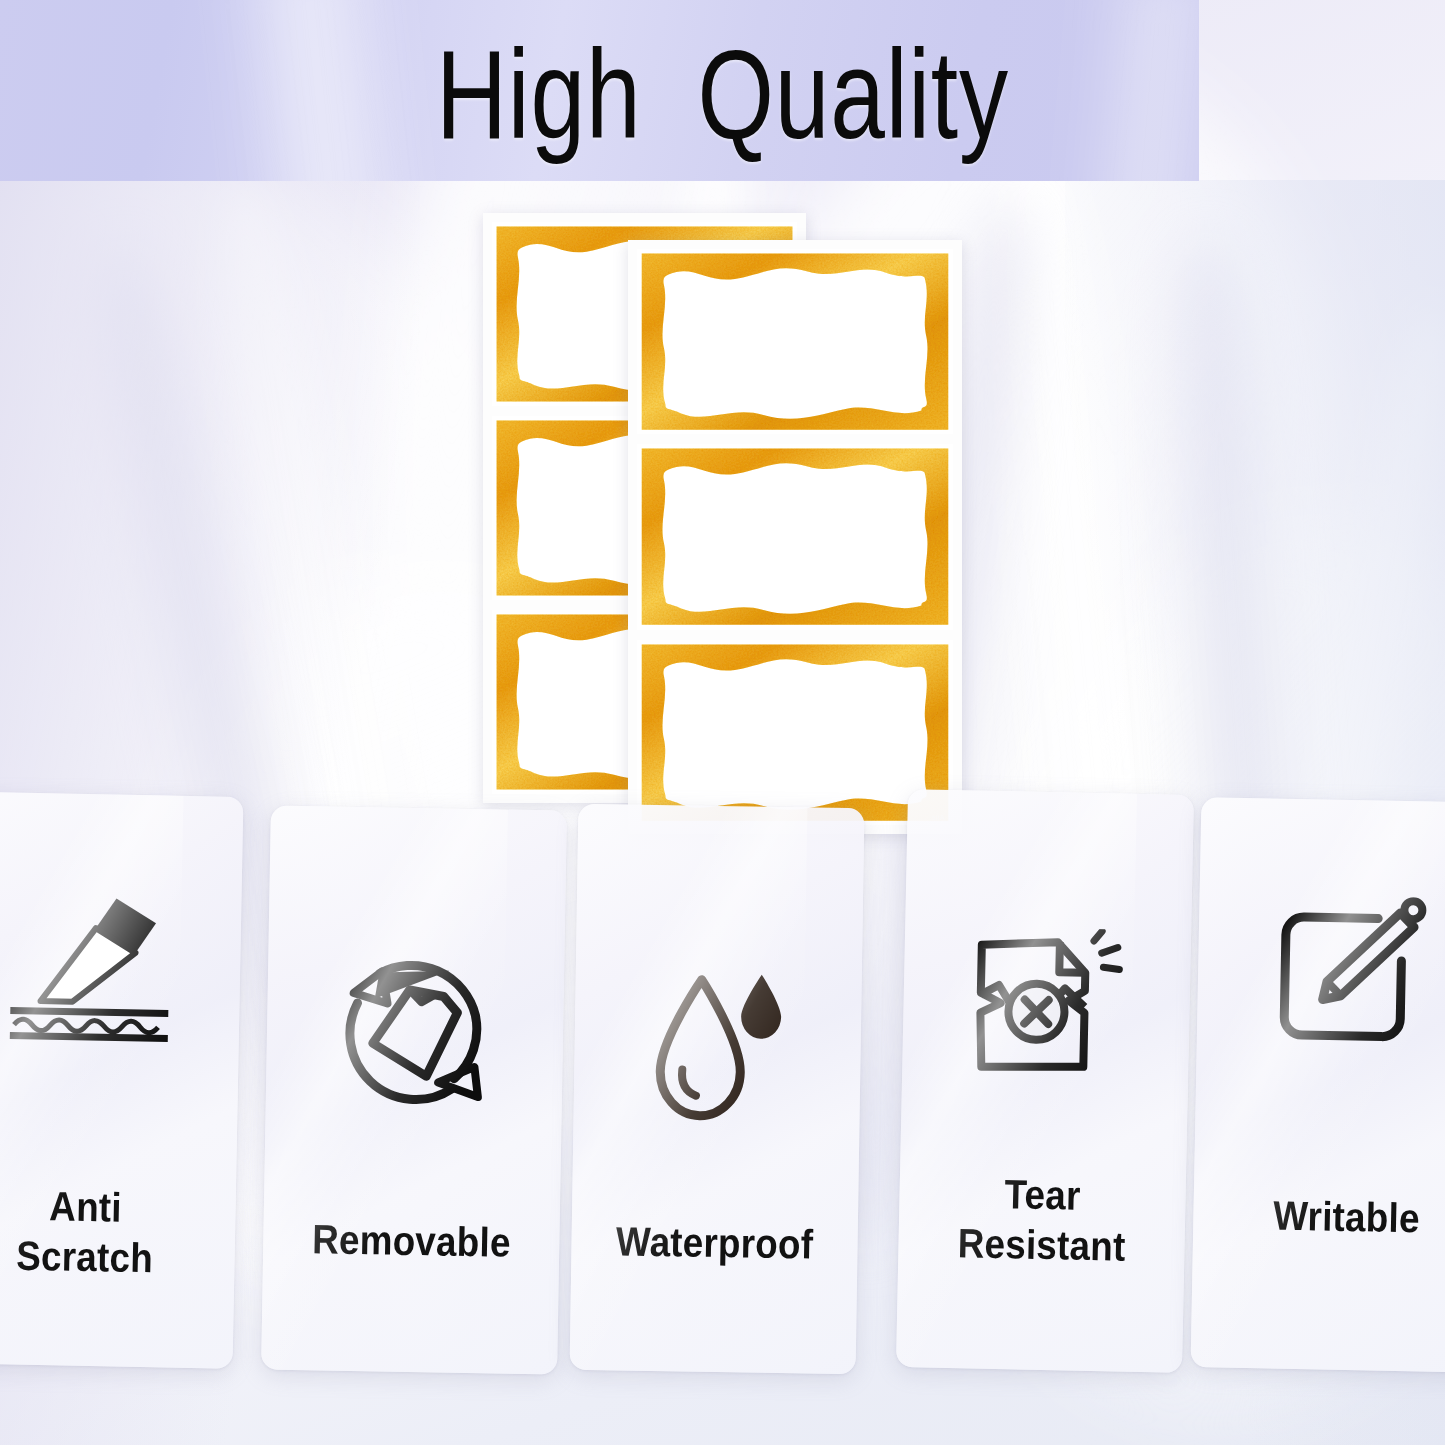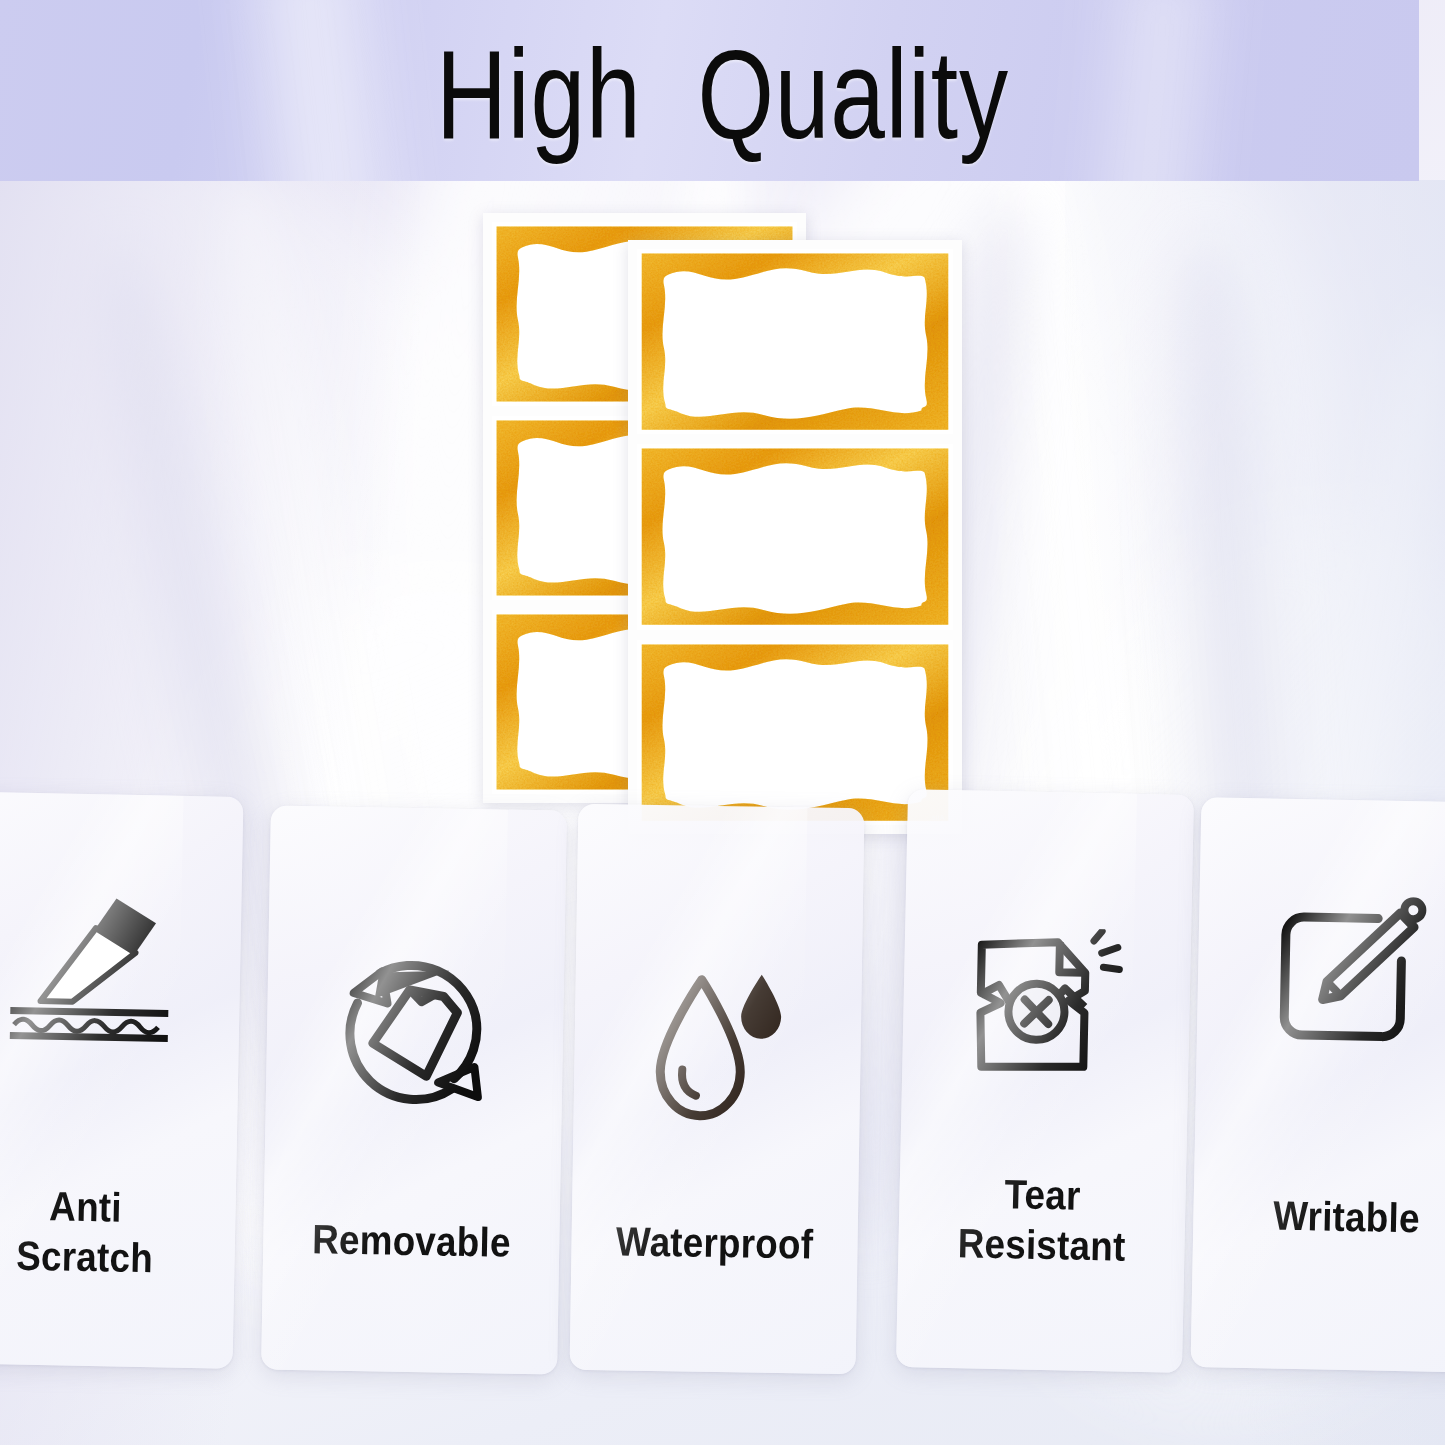--- a/index.html
+++ b/index.html
@@ -52,21 +52,21 @@
   .silk .s1{left:170px;top:240px;width:120px;height:1080px;transform:rotate(-12deg);}
   .silk .s2{left:880px;top:200px;width:110px;height:1050px;transform:rotate(8deg);}
   .silk .s3{left:1180px;top:240px;width:120px;height:980px;transform:rotate(-4deg);}
   .bg-tintL{position:absolute;left:0;top:180px;width:420px;height:1265px;
     background:linear-gradient(100deg,rgba(223,221,240,.85),rgba(223,221,240,0) 70%);}
   .bg-tintR{position:absolute;right:0;top:180px;width:380px;height:1265px;
     background:linear-gradient(260deg,rgba(222,226,242,.7),rgba(222,226,242,0) 70%);}
 
   
   .header{
-    position:absolute;left:0;top:0;width:1419px;height:181px;
+    position:absolute;left:0;top:0;width:1199px;height:181px;
     background:linear-gradient(100deg,#ccccf0 0%,#c9caf0 14%,#d3d3f3 30%,#dcdcf6 46%,#d2d2f2 62%,#cbcbf0 80%,#c9c9ef 100%);
     overflow:hidden;
   }
   .header .hglow{position:absolute;left:230px;top:-40px;width:180px;height:280px;
     background:linear-gradient(90deg,rgba(255,255,255,0),rgba(255,255,255,.55),rgba(255,255,255,0));
     filter:blur(22px);transform:rotate(-6deg);}
   .header .hglow2{position:absolute;left:1080px;top:-30px;width:150px;height:280px;
     background:linear-gradient(90deg,rgba(255,255,255,0),rgba(255,255,255,.45),rgba(255,255,255,0));
     filter:blur(24px);transform:rotate(5deg);}
   .title{

